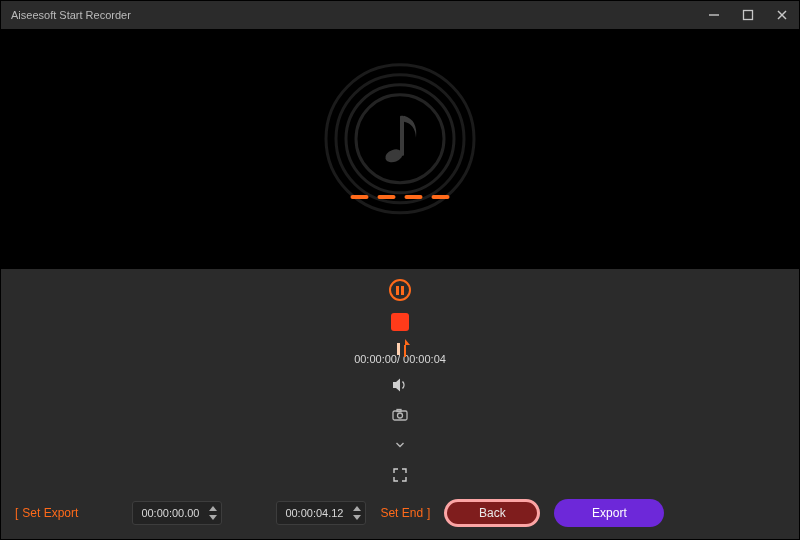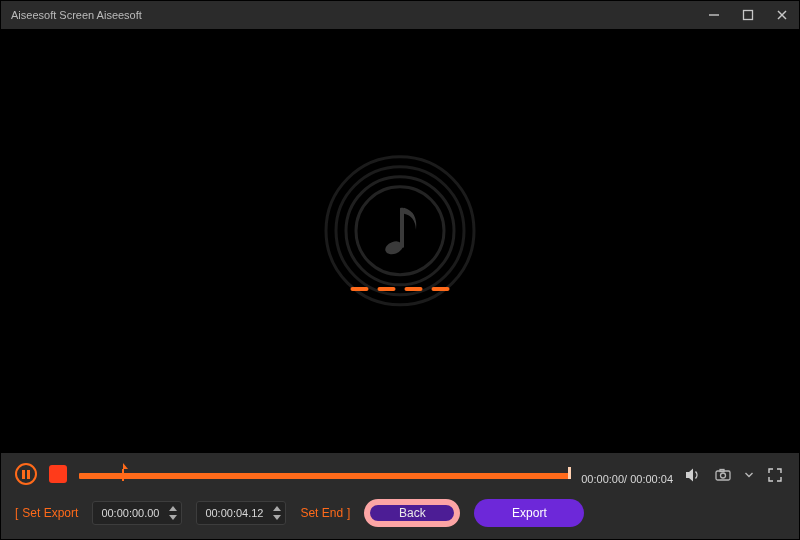--- a/index.html
+++ b/index.html
@@ -22,21 +22,21 @@
   .audio-center {
     position:absolute; left:50%; top:50%; transform:translate(-50%,-56%);
     width:170px; height:170px;
   }
   .audio-center svg { width:170px; height:170px; }
   .dashes { position:absolute; left:50%; top:50%; transform:translate(-50%,46px); display:flex; gap:9px; }
   .dashes span { width:18px; height:4px; background:#ff6a1a; border-radius:2px; display:block; }
 
   
   .controls {
-    background:#2b2b2b; padding:10px 14px 10px 14px; display:flex; align-items:flex-end; gap:10px;
+    background:#2b2b2b; padding:10px 14px 10px 14px; display:flex; align-items:center; gap:10px;flex-direction:column;
   }
   .iconbtn { width:22px; height:22px; display:flex; align-items:center; justify-content:center; cursor:pointer; }
   .pause-circle {
     width:22px; height:22px; border:2px solid #ff6a1a; border-radius:50%;
     display:flex; align-items:center; justify-content:center;
   }
   .pause-circle::before, .pause-circle::after {
     content:""; width:2.5px; height:9px; background:#ff6a1a; margin:0 1.2px;
   }
   .stop-square { width:18px; height:18px; background:#ff3b1a; border-radius:3px; }
@@ -54,40 +54,40 @@
   .cliprow {
     background:#2b2b2b; padding:4px 14px 12px 14px; display:flex; align-items:center; gap:14px;
   }
   .brk { color:#ff6a1a; font-size:12px; display:flex; align-items:center; gap:4px; cursor:pointer; }
   .brk .b { color:#ff6a1a; font-weight:400; }
   .tcinput {
     background:#232323; border:1px solid #3d3d3d; color:#d8d8d8; font-size:11px;
     height:24px; width:90px; padding:0 18px 0 8px; border-radius:3px; position:relative;
     display:flex; align-items:center;
   }
-  .tcwrap { position:relative; }
+  .tcwrap { position:relative;margin-left:40px; }
   .stepper { position:absolute; right:3px; top:3px; bottom:3px; width:12px; display:flex; flex-direction:column; justify-content:space-between; }
   .stepper span { width:0;height:0;border-left:4px solid transparent;border-right:4px solid transparent; cursor:pointer; margin:auto;}
   .stepper .up { border-bottom:5px solid #aaa; }
   .stepper .dn { border-top:5px solid #aaa; }
 
   .duration { color:#d8d8d8; font-size:11px; flex:1; text-align:center; }
 
   .btn { height:28px; border-radius:14px; font-size:12px; display:flex; align-items:center; justify-content:center; cursor:pointer; user-select:none; }
-  .btn-back { width:96px; background:#4c1d95; color:#eaeaea; border:6px solid #fca5a5; }
+  .btn-back { width:96px; background:#7f1d1d; color:#eaeaea; border:3px solid #fca5a5; }
   .btn-export { width:110px; background:#6d28d9; color:#fff; }
 
 </style>
 </head>
 <body>
 
 <div class="window">
 
   <div class="titlebar">
-    <span>Aiseesoft Screen Aiseesoft</span>
+    <span>Aiseesoft Start Recorder</span>
     <div class="spacer"></div>
     <div class="winbtn">
       <svg width="12" height="12">
           <line x1="1" y1="6" x2="11" y2="6" stroke-width="1.4"></line>
         </svg>
     </div>
     <div class="winbtn">
       <svg width="12" height="12">
           <rect x="1.5" y="1.5" width="9" height="9" fill="none" stroke-width="1.3"></rect>
         </svg>

